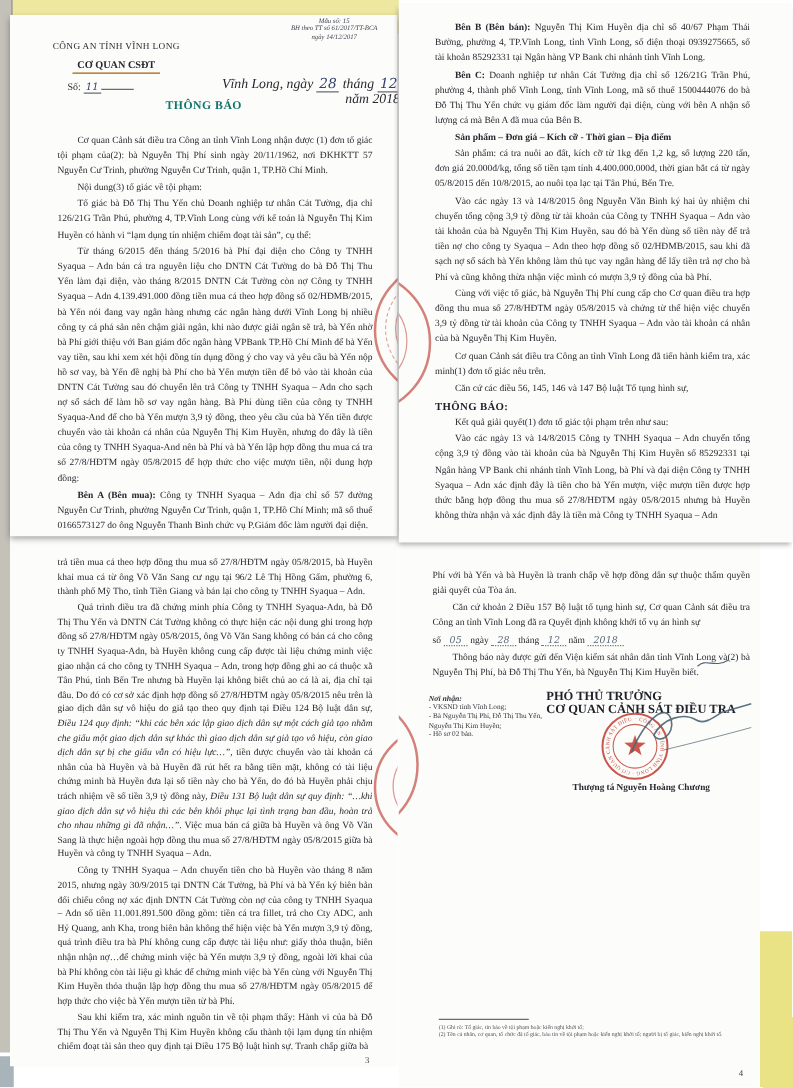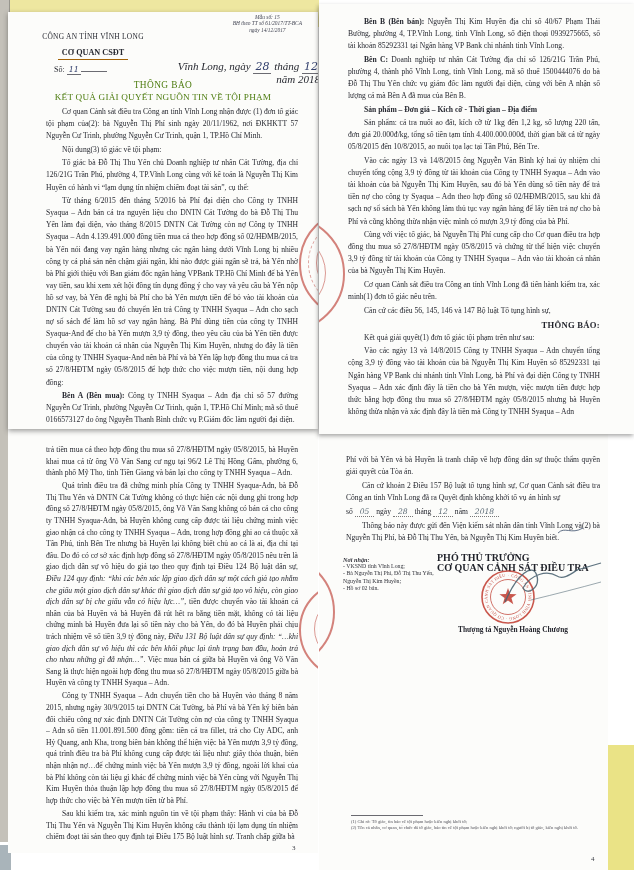--- a/index.html
+++ b/index.html
@@ -27,29 +27,29 @@
 
   .form-ref{right:16px;top:2px;font-size:5.4px;line-height:6.4px;font-style:italic;color:#3c3f4e;text-align:center;}
   .agency{left:10px;top:20px;width:150px;text-align:center;color:#262830;}
   .agency-1{font-size:7.4px;letter-spacing:.3px;}
   .agency-2{font-size:8.2px;font-weight:bold;display:inline-block;border-bottom:1px solid #a16207;padding:1px 4px 2px 4px;margin-top:1px;}
   .so-line{left:46px;top:53px;font-size:8px;color:#262830;}
   .motto{left:158px;top:18px;width:152px;text-align:center;color:#262830;}
   .motto-1{font-size:7.5px;font-weight:bold;}
   .motto-2{font-size:8px;font-weight:bold;display:inline-block;border-bottom:1px solid #44454f;padding:0 2px 1px 2px;margin-top:1px;}
   .date-line{left:160px;top:48px;width:152px;text-align:right;font-style:italic;font-size:11px;color:#262830;}
-  .doc-title{left:0;top:68px;width:100%;text-align:center;font-weight:normal;color:#4d7c0f;}
+  .doc-title{left:0;top:68px;width:100%;text-align:center;font-weight:bold;color:#0f766e;}
   .doc-title-1{font-size:9.4px;letter-spacing:.4px;}
   .doc-title-2{font-size:9.2px;letter-spacing:.2px;margin-top:2px;}
   .textcol{position:absolute;}
   .p1col{left:38px;top:94px;width:252px;}
   .p3col{left:38px;top:24px;width:252px;}
   .p2col{left:29px;top:12px;width:252px;}
   .p4col{left:27px;top:22px;width:254px;}
-  .center-head{text-align:right;font-weight:bold;font-size:8.6px;color:#1f2129;margin:3px 0 2px 0;letter-spacing:.3px;}
+  .center-head{text-align:left;font-weight:bold;font-size:8.6px;color:#1f2129;margin:3px 0 2px 0;letter-spacing:.3px;}
 
   .hand{font-style:italic;font-family:"DejaVu Serif",serif;color:#33406e;}
   .hand-u{border-bottom:1px solid #6b6b72;padding:0 2px;}
   .hand4{font-style:italic;font-family:"DejaVu Serif",serif;color:#5c6b76;border-bottom:1px dotted #777;padding:0 5px;}
   .blank-line{display:inline-block;width:26px;height:6px;border-bottom:1px solid #6b6b72;}
 
   .pageno{position:absolute;font-size:7px;color:#3a3c44;}
 
   .pseal{position:absolute;border-radius:50%;}
   .ps-o{border:2px solid rgba(185,55,45,.62);}
@@ -101,21 +101,20 @@
     </div>
     <div class="abs date-line">
       <span>Vĩnh Long, ngày</span>
       <span class="hand hand-u">28</span>
       <span>tháng</span>
       <span class="hand hand-u">12</span>
       <span>năm 2018</span>
     </div>
     <div class="abs doc-title">
       <div class="doc-title-1">THÔNG BÁO</div>
-      <div class="doc-title-2">KẾT QUẢ GIẢI QUYẾT NGUỒN TIN VỀ TỘI PHẠM</div>
     </div>
     <div class="textcol p1col">
       <div class="p"><span>Cơ quan Cảnh sát điều tra Công an tỉnh Vĩnh Long nhận được (1) đơn tố giác tội phạm của(2): bà Nguyễn Thị Phí sinh ngày 20/11/1962, nơi ĐKHKTT 57 Nguyễn Cư Trinh, phường Nguyễn Cư Trinh, quận 1, TP.Hồ Chí Minh.</span></div>
       <div class="p"><span>Nội dung(3) tố giác về tội phạm:</span></div>
       <div class="p"><span>Tố giác bà Đỗ Thị Thu Yến chủ Doanh nghiệp tư nhân Cát Tường, địa chỉ 126/21G Trần Phú, phường 4, TP.Vĩnh Long cùng với kế toán là Nguyễn Thị Kim Huyền có hành vi “lạm dụng tín nhiệm chiếm đoạt tài sản”, cụ thể:</span></div>
       <div class="p"><span>Từ tháng 6/2015 đến tháng 5/2016 bà Phí đại diện cho Công ty TNHH Syaqua – Adn bán cá tra nguyên liệu cho DNTN Cát Tường do bà Đỗ Thị Thu Yến làm đại diện, vào tháng 8/2015 DNTN Cát Tường còn nợ Công ty TNHH Syaqua – Adn 4.139.491.000 đồng tiền mua cá theo hợp đồng số 02/HĐMB/2015, bà Yến nói đang vay ngân hàng nhưng các ngân hàng dưới Vĩnh Long bị nhiều công ty cá phá sản nên chậm giải ngân, khi nào được giải ngân sẽ trả, bà Yến nhờ bà Phí giới thiệu với Ban giám đốc ngân hàng VPBank TP.Hồ Chí Minh để bà Yến vay tiền, sau khi xem xét hội đồng tín dụng đồng ý cho vay và yêu cầu bà Yến nộp hồ sơ vay, bà Yến đề nghị bà Phí cho bà Yến mượn tiền để bỏ vào tài khoản của DNTN Cát Tường sau đó chuyển lên trả Công ty TNHH Syaqua – Adn cho sạch nợ sổ sách để làm hồ sơ vay ngân hàng. Bà Phí dùng tiền của công ty TNHH Syaqua-And để cho bà Yến mượn 3,9 tỷ đồng, theo yêu cầu của bà Yến tiền được chuyển vào tài khoản cá nhân của Nguyễn Thị Kim Huyền, nhưng do đây là tiền của công ty TNHH Syaqua-And nên bà Phí và bà Yến lập hợp đồng thu mua cá tra số 27/8/HĐTM ngày 05/8/2015 để hợp thức cho việc mượn tiền, nội dung hợp đồng:</span></div>
       <div class="p"><span class="b">Bên A (Bên mua):</span><span> Công ty TNHH Syaqua – Adn địa chỉ số 57 đường Nguyễn Cư Trinh, phường Nguyễn Cư Trinh, quận 1, TP.Hồ Chí Minh; mã số thuế 0166573127 do ông Nguyễn Thanh Bình chức vụ P.Giám đốc làm người đại diện.</span></div>
     </div>
     <div class="pseal ps-o" style="left:291px;top:197px;width:106px;height:106px;"></div>
     <div class="pseal ps-d" style="left:300px;top:206px;width:88px;height:88px;"></div>

